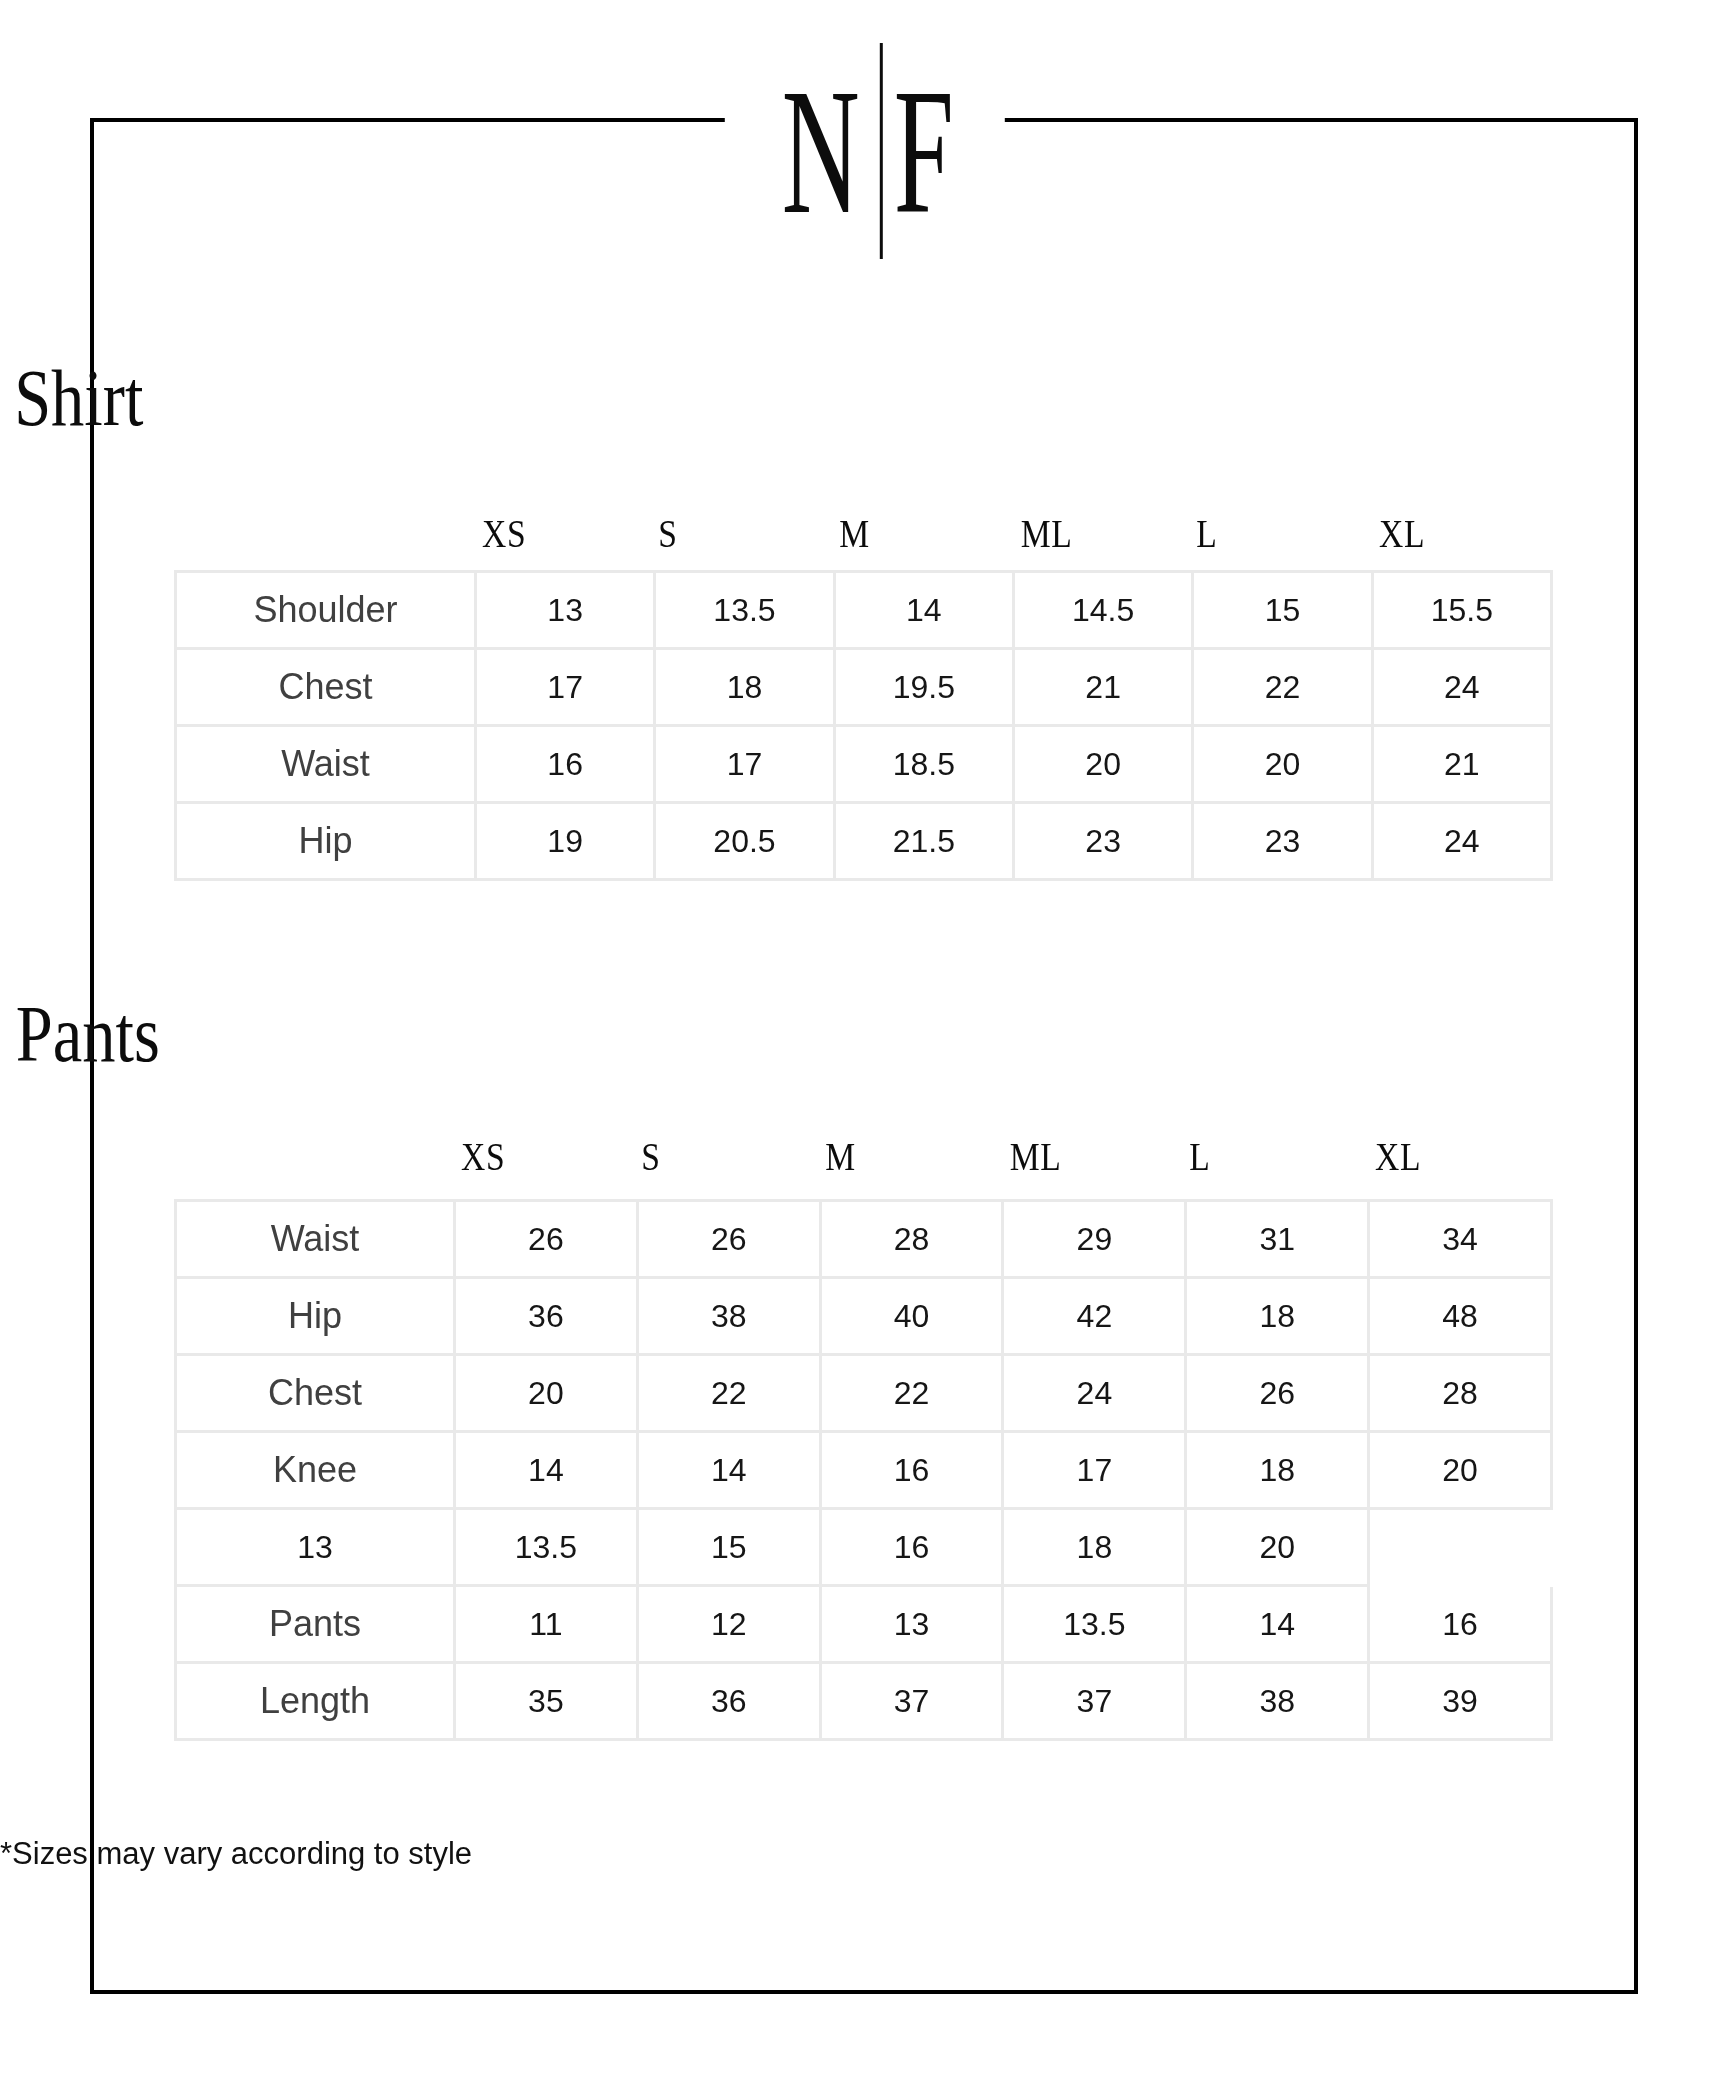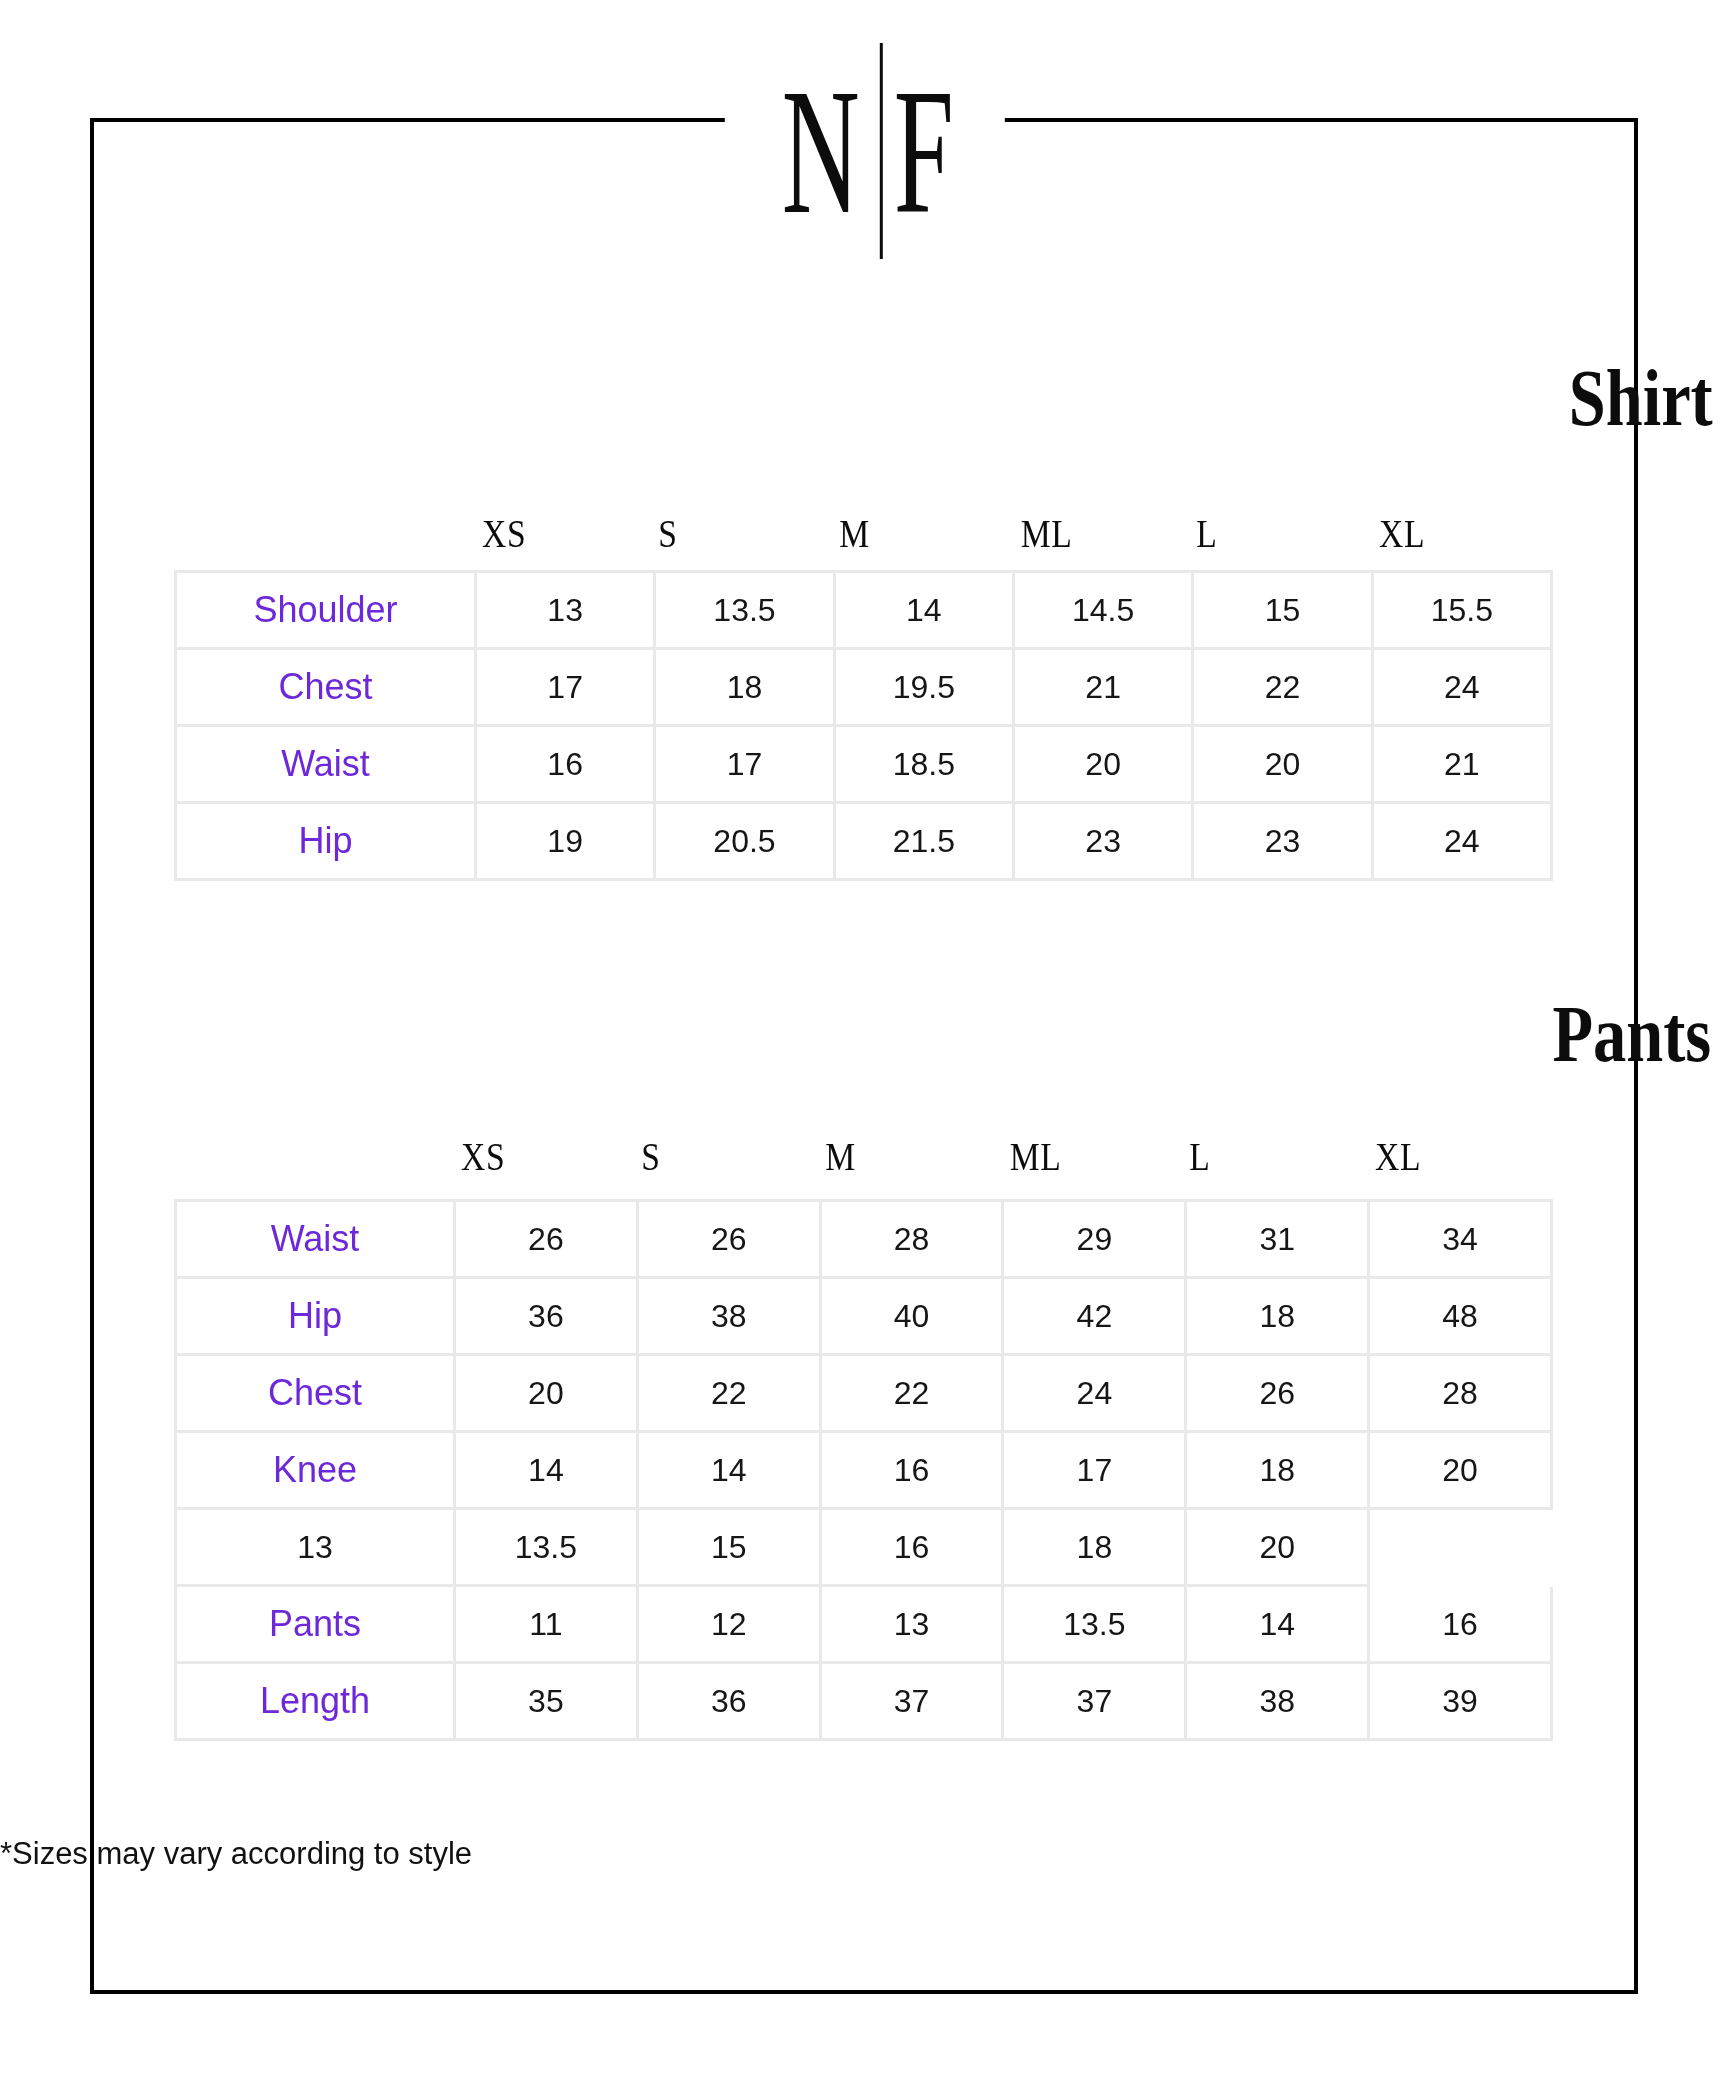--- a/index.html
+++ b/index.html
@@ -22,23 +22,23 @@
   .logo-letter{
     font-family:"Liberation Serif","DejaVu Serif",serif;
     font-size:180px;line-height:189px;color:#0c0c0c;
     display:inline-block;transform:scaleX(0.6);transform-origin:center;
   }
   .logo-letter.n{margin-right:-5.4px;}
   .logo-letter.f{margin-left:-9px;}
   .logo-bar{width:2.7px;height:216px;background:#0c0c0c;flex:none;}
   
   .chart-title{
-    position:absolute;left:0;width:100%;margin:0;text-align:right;
+    position:absolute;left:0;width:100%;margin:0;text-align:left;
     font-family:"Liberation Serif","DejaVu Serif",serif;
-    font-weight:700;font-size:81px;line-height:81px;color:#0c0c0c;z-index:2;
+    font-weight:400;font-size:81px;line-height:81px;color:#0c0c0c;z-index:2;
   }
   .title-shirt{top:358px;}
   .title-pants{top:994px;}
   .condensed{display:inline-block;transform:scaleX(0.82);transform-origin:center;}
   
   .size-header{
     position:absolute;left:174px;width:1379px;
     display:grid;grid-template-columns:var(--label) repeat(6,1fr);
     font-family:"Liberation Serif","DejaVu Serif",serif;
     font-size:41px;line-height:49px;color:#0c0c0c;letter-spacing:0.9px;z-index:2;
@@ -54,21 +54,21 @@
   .table-shirt{top:570px;--label:303px;--rowh:77px;}
   .table-pants{top:1199px;--label:282px;--rowh:77px;}
   .trow{display:grid;grid-template-columns:var(--label) repeat(6,1fr);}
   .tcell{
     height:var(--rowh);box-sizing:border-box;background:#fff;
     border-right:3.6px solid var(--bd);border-bottom:3.6px solid var(--bd);
     display:flex;align-items:center;justify-content:center;
     font-size:32px;color:#161616;
   }
   .trow .tcell:first-child{border-left:3.6px solid var(--bd);}
-  .tlabel{font-size:36px;color:#6d28d9;}
+  .tlabel{font-size:36px;color:#404040;}
   
   .footnote{
     position:absolute;top:1836px;left:0;width:100%;margin:0;
     font-size:31px;line-height:36px;color:#111;z-index:2;
   }
 </style>
 </head>
 <body>
 
 <div class="frame"></div>

